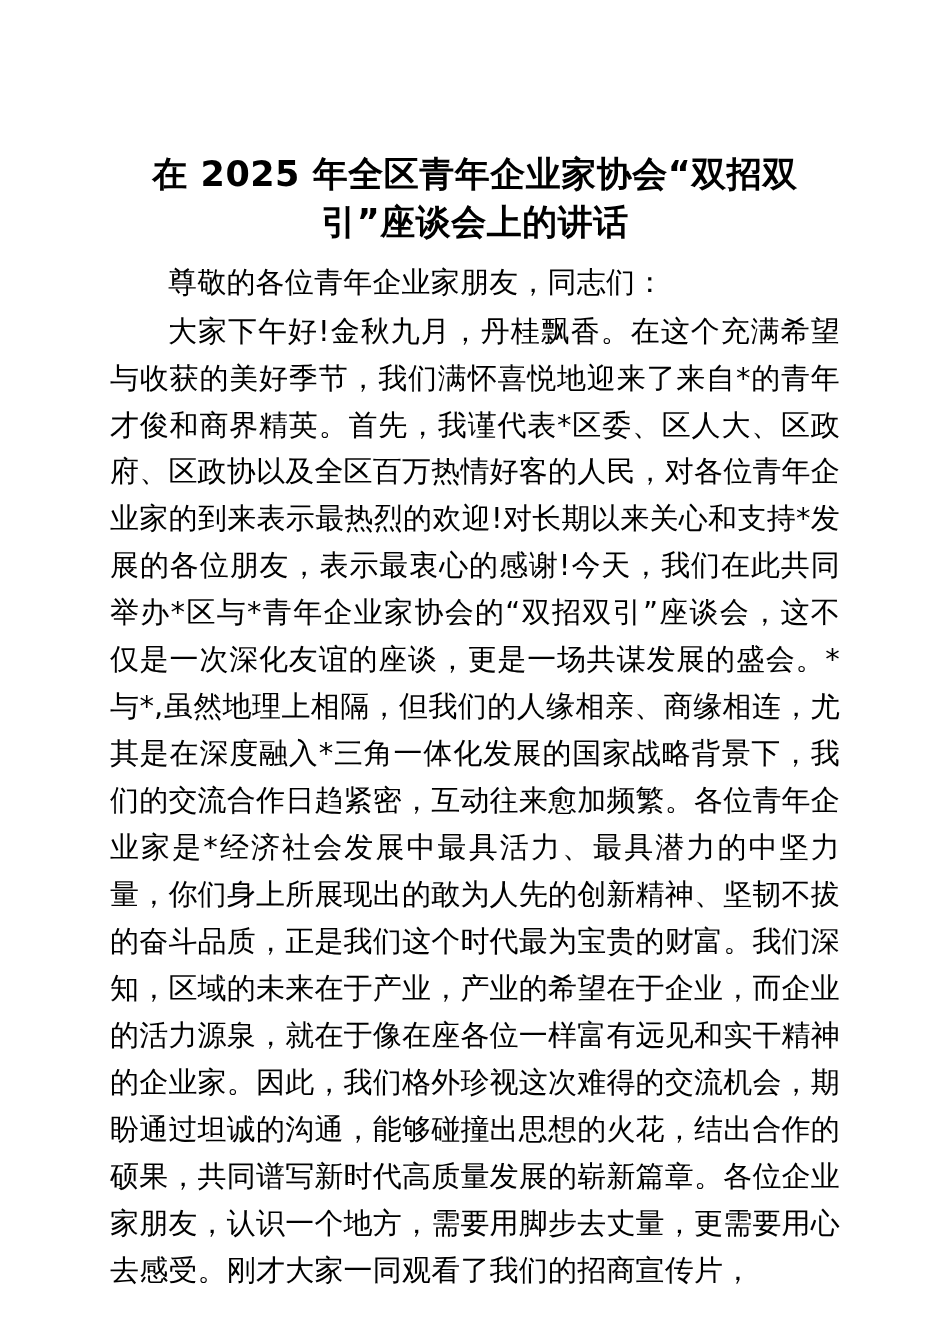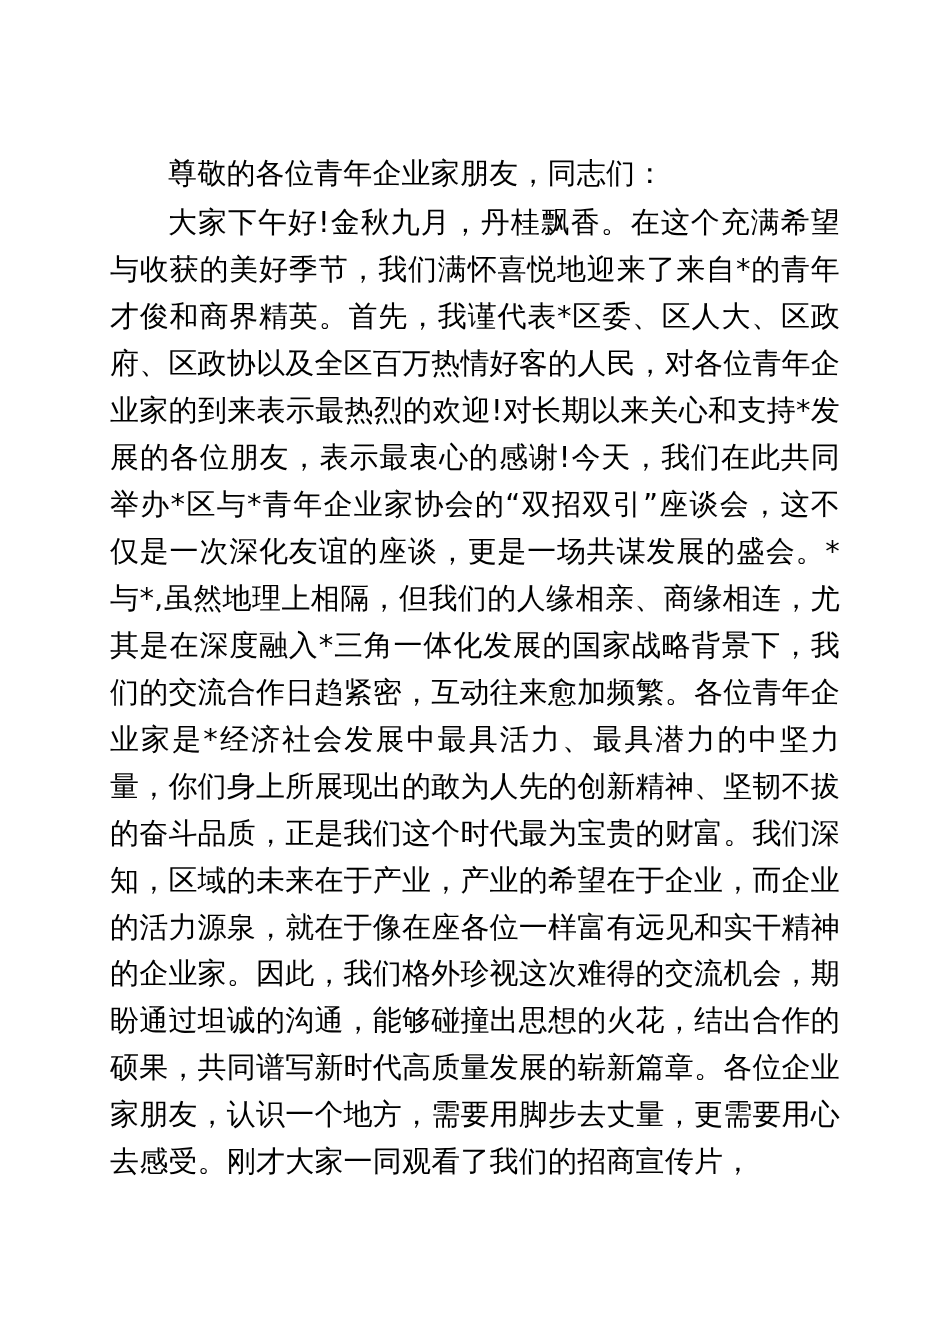--- a/index.html
+++ b/index.html
@@ -43,17 +43,18 @@
     text-indent: 2em;
   }
   .para:last-child {
     margin-bottom: 12px;
   }
 </style>
 </head>
 <body>
 
 <div class="page">
+  <h1 class="doc-title">在 2025 年全区青年企业家协会“双招双引”座谈会上的讲话</h1>
   <div class="doc-body">
     <p class="para">尊敬的各位青年企业家朋友，同志们：</p>
     <p class="para">大家下午好!金秋九月，丹桂飘香。在这个充满希望与收获的美好季节，我们满怀喜悦地迎来了来自*的青年才俊和商界精英。首先，我谨代表*区委、区人大、区政府、区政协以及全区百万热情好客的人民，对各位青年企业家的到来表示最热烈的欢迎!对长期以来关心和支持*发展的各位朋友，表示最衷心的感谢!今天，我们在此共同举办*区与*青年企业家协会的“双招双引”座谈会，这不仅是一次深化友谊的座谈，更是一场共谋发展的盛会。*与*,虽然地理上相隔，但我们的人缘相亲、商缘相连，尤其是在深度融入*三角一体化发展的国家战略背景下，我们的交流合作日趋紧密，互动往来愈加频繁。各位青年企业家是*经济社会发展中最具活力、最具潜力的中坚力量，你们身上所展现出的敢为人先的创新精神、坚韧不拔的奋斗品质，正是我们这个时代最为宝贵的财富。我们深知，区域的未来在于产业，产业的希望在于企业，而企业的活力源泉，就在于像在座各位一样富有远见和实干精神的企业家。因此，我们格外珍视这次难得的交流机会，期盼通过坦诚的沟通，能够碰撞出思想的火花，结出合作的硕果，共同谱写新时代高质量发展的崭新篇章。各位企业家朋友，认识一个地方，需要用脚步去丈量，更需要用心去感受。刚才大家一同观看了我们的招商宣传片，</p>
   </div>
 </div>
 
 </body></html>

